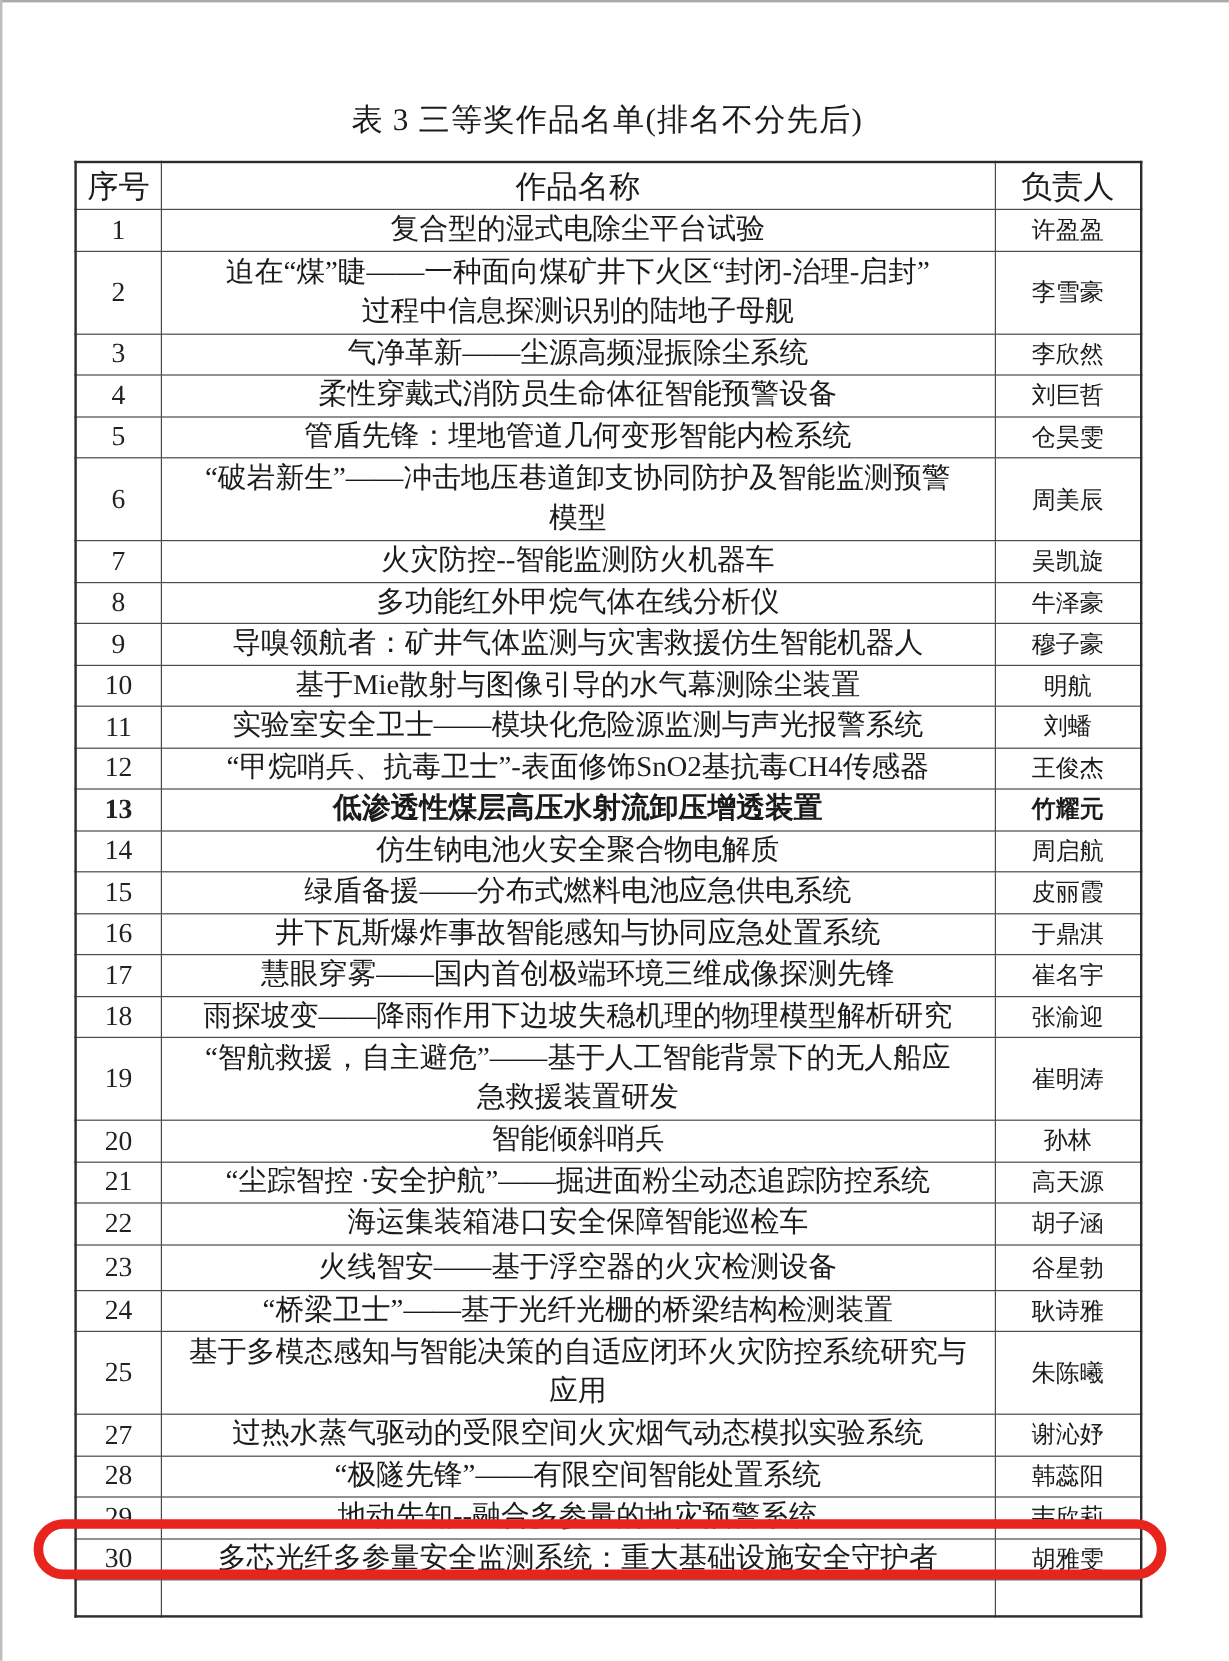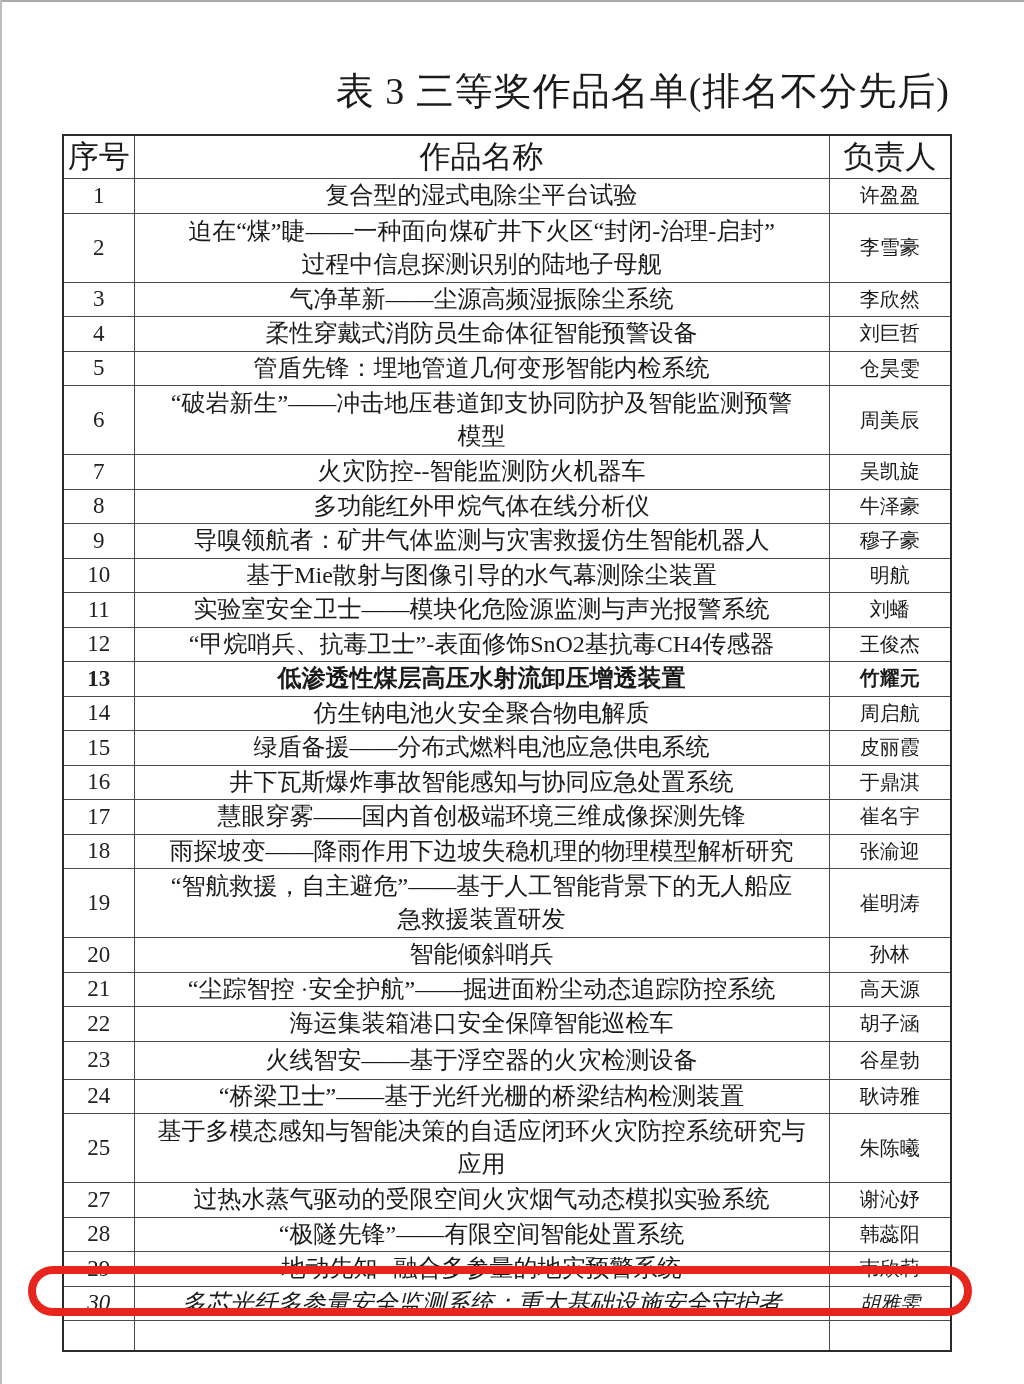--- a/index.html
+++ b/index.html
@@ -16,23 +16,23 @@
     width: 1024px; height: 2px;
     background: #aaaaaa;
   }
   .edge-left {
     position: absolute; top: 0; left: 0;
     width: 2px; height: 1384px;
     background: #bdbdbd;
   }
   .doc-title {
     position: absolute;
-    top: 66px; left: 62px; width: 888px;
-    text-align: right;
-    font-size: 38px;
+    top: 82px; left: 62px; width: 888px;
+    text-align: center;
+    font-size: 26px;
     letter-spacing: 1px;
     white-space: nowrap;
   }
   table.awards {
     position: absolute;
     left: 62px; top: 134px;
     width: 888px;
     border-collapse: collapse;
     table-layout: fixed;
     border: 2px solid #2c2c2c;
@@ -42,21 +42,21 @@
   table.awards col.c-leader { width: 122px; }
   table.awards th, table.awards td {
     border: 1.4px solid #4a4a4a;
     padding: 0;
     text-align: center;
     vertical-align: middle;
     overflow: hidden;
   }
   table.awards th {
     font-weight: normal;
-    font-size: 31px;
+    font-size: 26px;
     height: 38px;
   }
   td.num    { font-size: 23px; color: #222; }
   td.work   { font-size: 24px; white-space: pre-line; line-height: 33px; }
   td.leader { font-size: 20px; }
   .highlight-ring {
     position: absolute;
     left: 28px; top: 1266px;
     width: 944px; height: 50px;
     box-sizing: border-box;
@@ -225,21 +225,21 @@
       <tr style="height: 34.5px;">
         <td class="num">28</td>
         <td class="work">“极隧先锋”——有限空间智能处置系统</td>
         <td class="leader">韩蕊阳</td>
       </tr>
       <tr style="height: 34.5px;">
         <td class="num">29</td>
         <td class="work">地动先知--融合多参量的地灾预警系统</td>
         <td class="leader">韦欣莉</td>
       </tr>
-      <tr style="height: 34.5px; font-style: italic;">
+      <tr style="height: 34.5px;">
         <td class="num">30</td>
         <td class="work">多芯光纤多参量安全监测系统：重大基础设施安全守护者</td>
         <td class="leader">胡雅雯</td>
       </tr>
       <tr style="height: 30px;">
         <td></td>
         <td></td>
         <td></td>
       </tr>
     </tbody>

